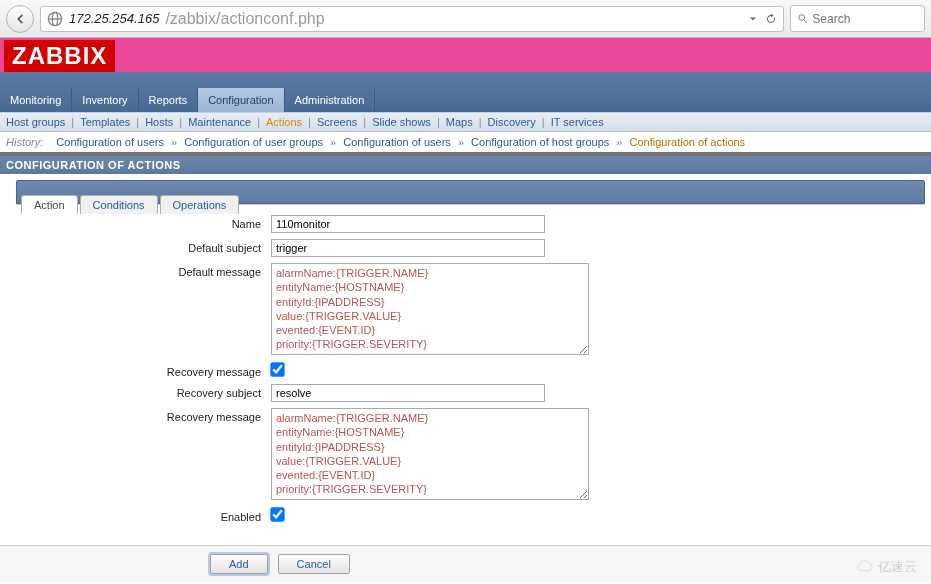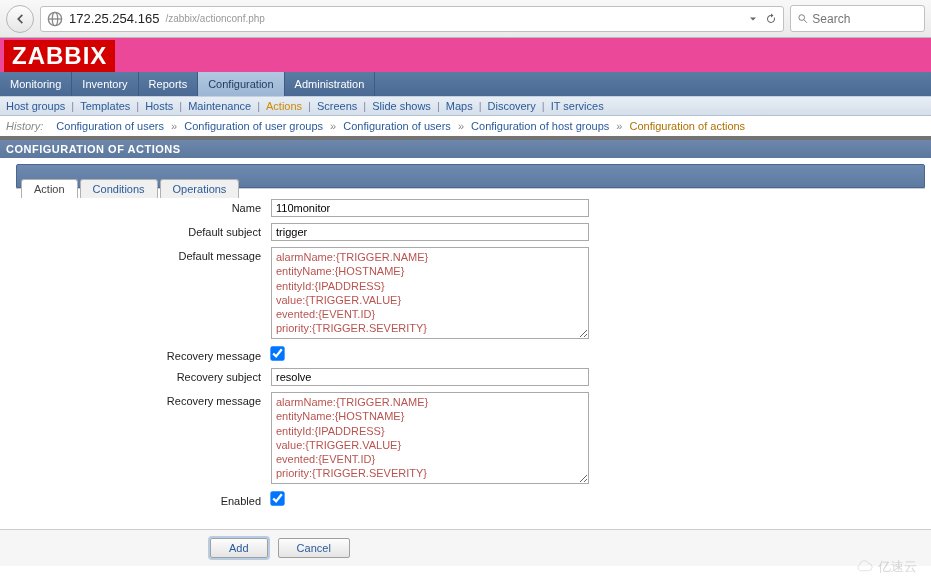--- a/index.html
+++ b/index.html
@@ -3,32 +3,32 @@
 <meta charset="utf-8">
 <style>
 * { box-sizing: border-box; margin: 0; padding: 0; }
 body { font-family: Verdana, Arial, sans-serif; font-size: 11px; color: #000; background: #fff; }
 
 .browser-bar { display: flex; align-items: center; background: linear-gradient(#f8f8f8,#eaeaea); border-bottom: 1px solid #bbb; height: 38px; padding: 4px 6px; gap: 6px; }
 .back-btn { width: 28px; height: 28px; border-radius: 50%; background: linear-gradient(#fdfdfd,#e6e6e6); border: 1px solid #b5b5b5; display: flex; align-items: center; justify-content: center; cursor: pointer; }
 .back-btn svg { width: 14px; height: 14px; fill: #555; }
 .globe { width: 16px; height: 16px; }
 .url-bar { flex: 1; display: flex; align-items: center; background: #fff; border: 1px solid #c0c0c0; border-radius: 3px; height: 26px; padding: 0 6px; gap: 6px; }
-.url-host { color: #222; font-size: 13px; }
-.url-path { color: #999; font-size: 10px; }
+.url-host { color: #222; font-size: 13px; font-style: italic; }
+.url-path { color: #999; font-size: 16px; }
 .url-right { margin-left: auto; display: flex; align-items: center; gap: 6px; }
 .url-right svg { width: 12px; height: 12px; fill: #666; }
 .search-bar { width: 135px; display: flex; align-items: center; background: #fff; border: 1px solid #c0c0c0; border-radius: 3px; height: 27px; padding: 0 6px; gap: 4px; }
 .search-bar input { border: none; outline: none; font-size: 12px; width: 100%; color: #888; }
 
 .logo-bar { background: #ec4899; padding: 2px 0 0 4px; }
 .logo { display: inline-block; background: #d40000; color: #fff; font-size: 24px; font-weight: bold; padding: 2px 8px; letter-spacing: 1px; font-family: Arial, sans-serif; }
 
 .main-tabs { display: flex; background: linear-gradient(#5a7ba4,#4a6a94); }
-.main-tabs .tab { padding: 6px 10px; color: #fff; font-size: 11px; cursor: pointer; border-right: 1px solid #3d5a80; }
+.main-tabs .tab { padding: 6px 10px; color: #fff; font-size: 11px; cursor: pointer; border-right: 1px solid #3d5a80; margin-top: 16px; }
 .main-tabs .tab.active { background: linear-gradient(#b3c9e2,#9bb5d3); color: #1f3a5f; }
 
 .sub-tabs { background: linear-gradient(#e8eef5,#d5dfea); border-top: 1px solid #c3d0df; border-bottom: 1px solid #b3c0cf; padding: 3px 6px; font-size: 11px; }
 .sub-tabs span { color: #2b5a99; cursor: pointer; }
 .sub-tabs span.active { color: #d08b00; font-weight: normal; }
 .sub-tabs .sep { color: #88a; margin: 0 6px; cursor: default; }
 
 .history { background: #fff; padding: 4px 6px; font-size: 11px; border-bottom: 4px solid #737373; }
 .history .hlabel { color: #888; font-style: italic; margin-right: 10px; }
 .history a { color: #2b5a99; cursor: pointer; }
@@ -39,21 +39,21 @@
 
 .content { padding: 6px; }
 
 .form-tabs { display: flex; background: linear-gradient(#6e8ab0,#5d7aa1); border: 1px solid #4a6690; border-radius: 2px 2px 0 0; padding: 3px 4px 0 4px; gap: 2px; margin-left: 10px; height: 24px; align-items: flex-end; }
 .form-tabs .ftab { background: #f0f0f0; border: 1px solid #b0b0b0; border-bottom: none; border-radius: 3px 3px 0 0; padding: 3px 12px; font-size: 11px; color: #2b5a99; cursor: pointer; position: relative; top: 11px; }
 .form-tabs .ftab.active { background: #fff; color: #444; }
 
 .form-area { border-top: 1px solid #ccc; margin-left: 10px; padding: 10px 0; }
 .form-row { display: flex; align-items: flex-start; margin-bottom: 6px; }
 .form-label { width: 255px; text-align: right; padding-right: 10px; padding-top: 3px; color: #222; font-size: 11px; }
-.form-field input[type=text] { width: 318px; border: 1px solid #aaa; padding: 2px 4px; font-size: 11px; font-family: inherit; }
+.form-field input[type=text] { width: 274px; border: 1px solid #aaa; padding: 2px 4px; font-size: 11px; font-family: inherit; }
 .form-field textarea { width: 318px; height: 92px; border: 1px solid #aaa; padding: 2px 4px; font-size: 11px; font-family: Verdana, Arial, sans-serif; color: #b85450; resize: both; line-height: 1.3; }
 .form-field input[type=checkbox] { transform: scale(1.1); }
 
 .footer-bar { border-top: 1px solid #ccc; background: #f6f6f6; padding: 8px 0 8px 210px; display: flex; gap: 10px; }
 .btn { background: linear-gradient(#fdfdfd,#e4e4e4); border: 1px solid #a0a0a0; border-radius: 2px; padding: 3px 18px; font-size: 11px; color: #2b5a99; cursor: pointer; }
 .btn.primary { box-shadow: 0 0 0 2px #b8cce4; }
 
 .watermark { position: fixed; right: 14px; bottom: 8px; opacity: 0.35; font-size: 13px; color: #888; display: flex; align-items: center; gap: 4px; }
 .watermark svg { width: 22px; height: 14px; fill: #888; }
 </style>

